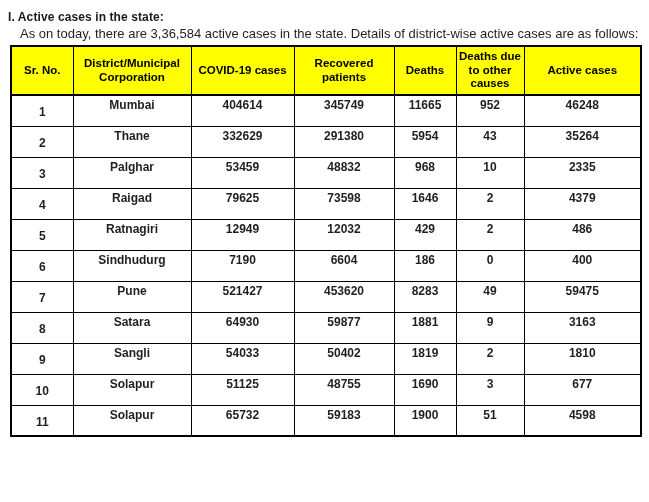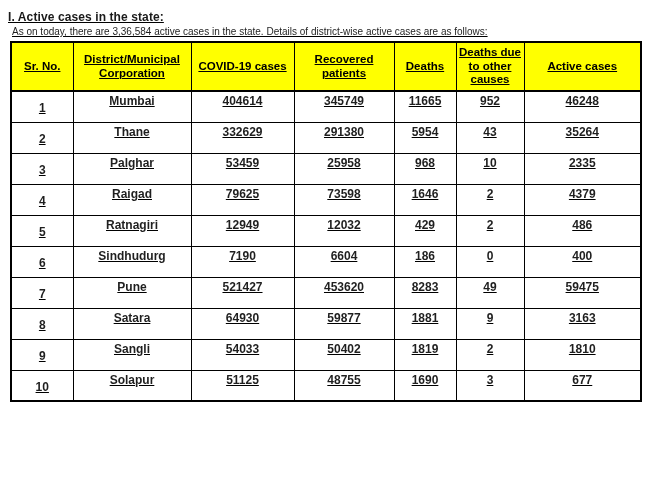--- a/index.html
+++ b/index.html
@@ -6,33 +6,32 @@
     margin: 0;
     padding: 0;
     background: #ffffff;
     width: 649px;
     height: 502px;
     overflow: hidden;
     font-family: "Liberation Sans", sans-serif;
   }
   .doc {
     padding: 10px 6px 0 8px;
-    text-decoration: underline;
   }
   .heading {
     font-size: 12px;
     font-weight: bold;
     color: #1a1a1a;
     margin: 0 0 2px 0;
     letter-spacing: 0.1px;
   }
   .intro {
-    font-size: 10px;
+    font-size: 13px;
     color: #1f1f1f;
-    margin: 0 0 4px 4px;
+    margin: 0 0 4px 12px;
   }
   table.cases {
     border-collapse: collapse;
     table-layout: fixed;
     margin-left: 2px;
     border: 2px solid #000000;
   }
   table.cases th,
   table.cases td {
     border: 1.5px solid #000000;
@@ -111,21 +110,21 @@
           <td>332629</td>
           <td>291380</td>
           <td>5954</td>
           <td>43</td>
           <td>35264</td>
         </tr>
         <tr>
           <td class="sr-cell">3</td>
           <td>Palghar</td>
           <td>53459</td>
-          <td>25958</td>
+          <td>48832</td>
           <td>968</td>
           <td>10</td>
           <td>2335</td>
         </tr>
         <tr>
           <td class="sr-cell">4</td>
           <td>Raigad</td>
           <td>79625</td>
           <td>73598</td>
           <td>1646</td>
@@ -179,15 +178,24 @@
         </tr>
         <tr>
           <td class="sr-cell">10</td>
           <td>Solapur</td>
           <td>51125</td>
           <td>48755</td>
           <td>1690</td>
           <td>3</td>
           <td>677</td>
         </tr>
+        <tr>
+          <td class="sr-cell">11</td>
+          <td>Solapur</td>
+          <td>65732</td>
+          <td>59183</td>
+          <td>1900</td>
+          <td>51</td>
+          <td>4598</td>
+        </tr>
       </tbody>
   </table>
 </div>
 
 </body></html>

